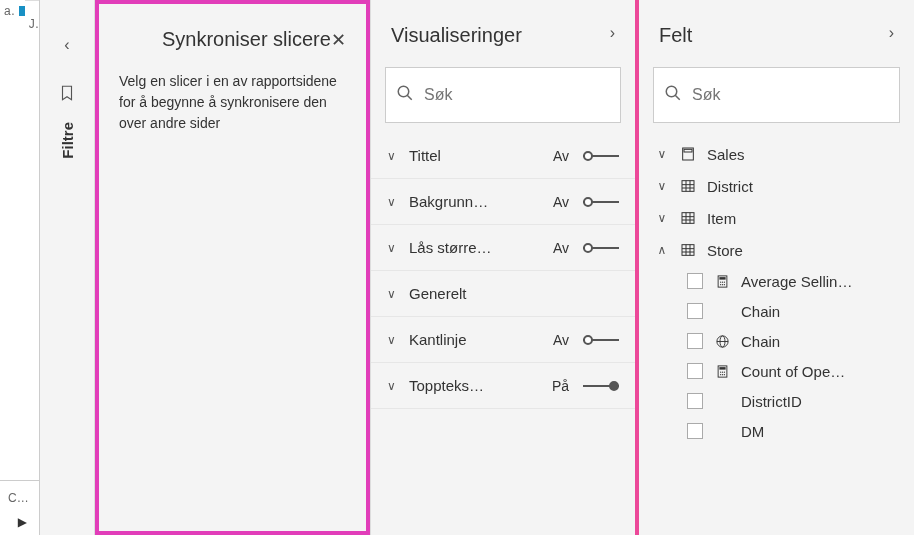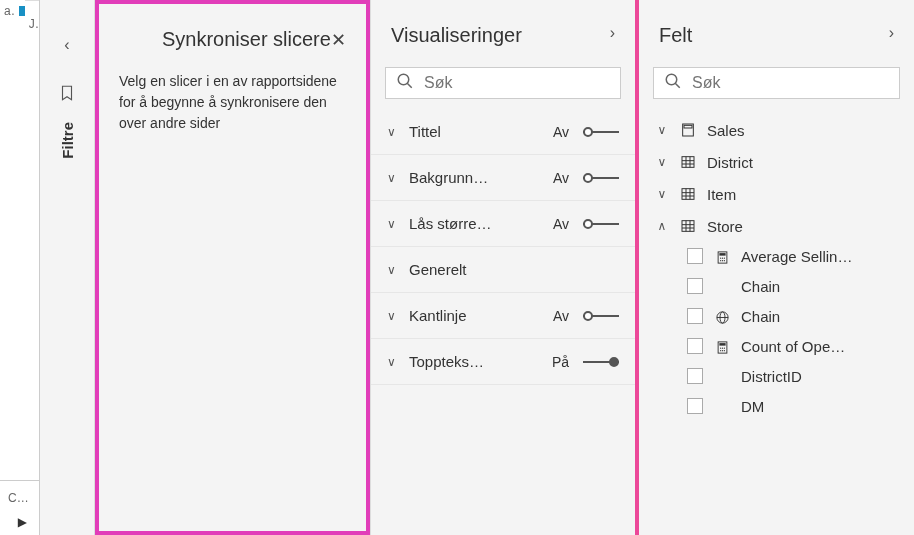--- a/index.html
+++ b/index.html
@@ -54,21 +54,21 @@
   .panel-header {
     display:flex; justify-content:space-between;
     padding: 24px 20px 12px 20px;
   }
   .panel-header h2 { font-size:20px; font-weight:400; color:#333; }
   .panel-header .chev { font-size:16px; color:#555; cursor:pointer; }
 
   .search-box {
     margin: 8px 14px 10px 14px;
     border:1px solid #ccc; background:#fff;
-    display:flex; align-items:center; padding:4px 10px;
+    display:flex; align-items:center; padding:16px 10px;
     gap:10px;
   }
   .search-box svg { width:18px; height:18px; stroke:#666; fill:none; stroke-width:2;}
   .search-box input { border:none; outline:none; font-size:16px; color:#888; background:transparent; width:100%; }
 
   .format-list { display:flex; flex-direction:column; }
   .format-row {
     display:flex; align-items:center;
     padding: 14px 16px;
     border-bottom:1px solid #e6e6e6;
@@ -89,21 +89,21 @@
     flex:1;
     background:#f4f4f4;
     border-left:4px solid #ec4899;
     display:flex; flex-direction:column;
   }
   .field-tree { padding: 6px 14px; display:flex; flex-direction:column; gap:2px; }
   .tree-row { display:flex; align-items:center; gap:10px; padding:6px 2px; font-size:15px; color:#333; cursor:pointer;}
   .tree-row .chev-small { font-size:12px; color:#555; width:14px; text-align:center;}
   .tree-row .ticon { width:18px; height:18px; display:flex; align-items:center; justify-content:center;}
   .tree-row .ticon svg { width:16px; height:16px; stroke:#333; fill:none; stroke-width:1.5;}
-  .tree-child { display:flex; gap:10px; padding:5px 2px 5px 34px; font-size:15px; color:#333;}
+  .tree-child { display:flex; align-items:center; gap:10px; padding:5px 2px 5px 34px; font-size:15px; color:#333;}
   .tree-child input[type=checkbox]{ width:16px; height:16px; border:1px solid #aaa; appearance:none; background:#fff;}
   .tree-child .ficon { width:18px; height:18px; display:flex; align-items:center; justify-content:center;}
   .tree-child .ficon svg { width:15px; height:15px; stroke:#333; fill:none; stroke-width:1.5;}
   .tree-child .fname { white-space:nowrap; overflow:hidden; text-overflow:ellipsis; flex:1;}
 </style>
 </head>
 <body>
 
 <div class="app">
 

